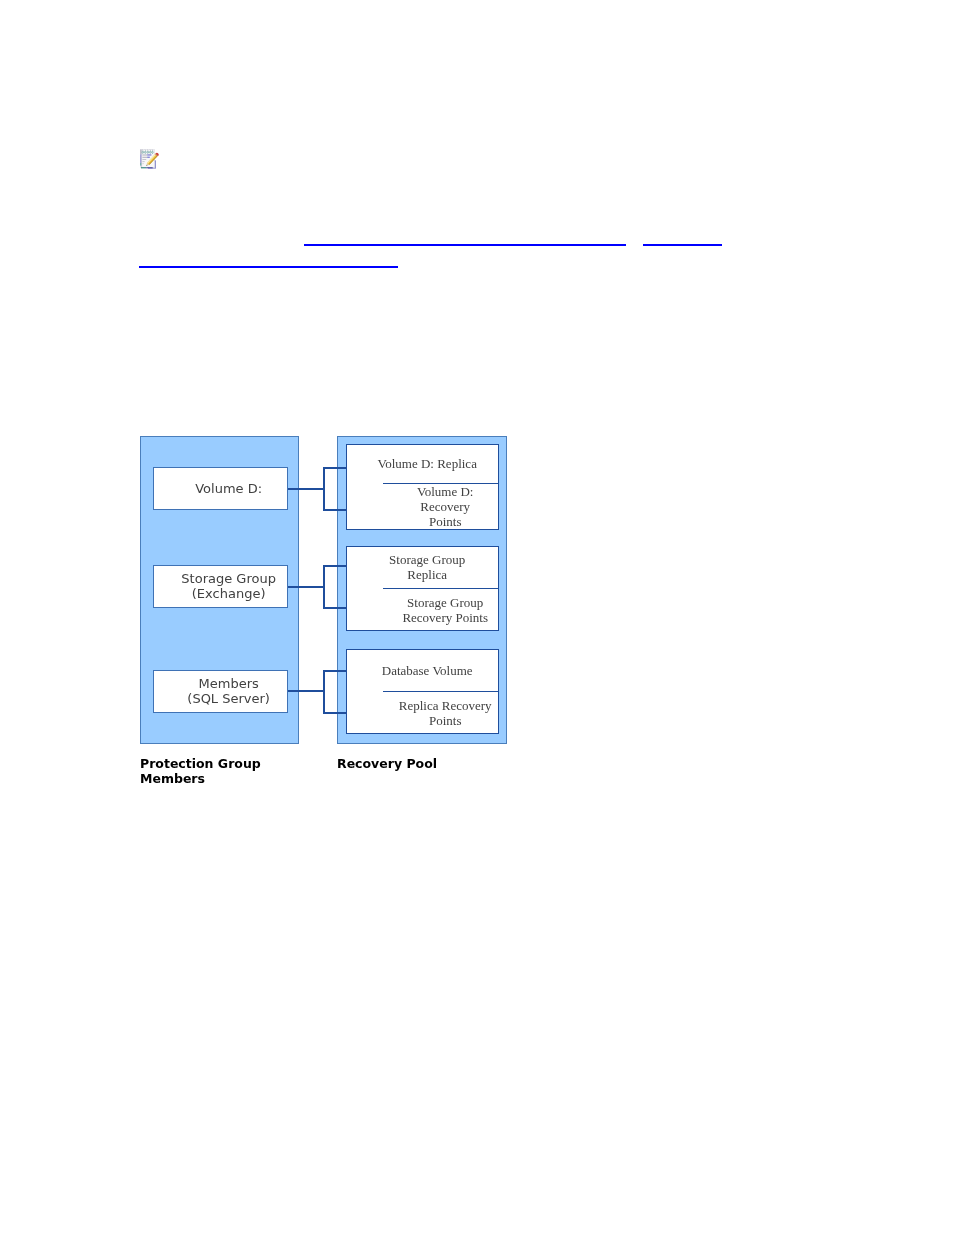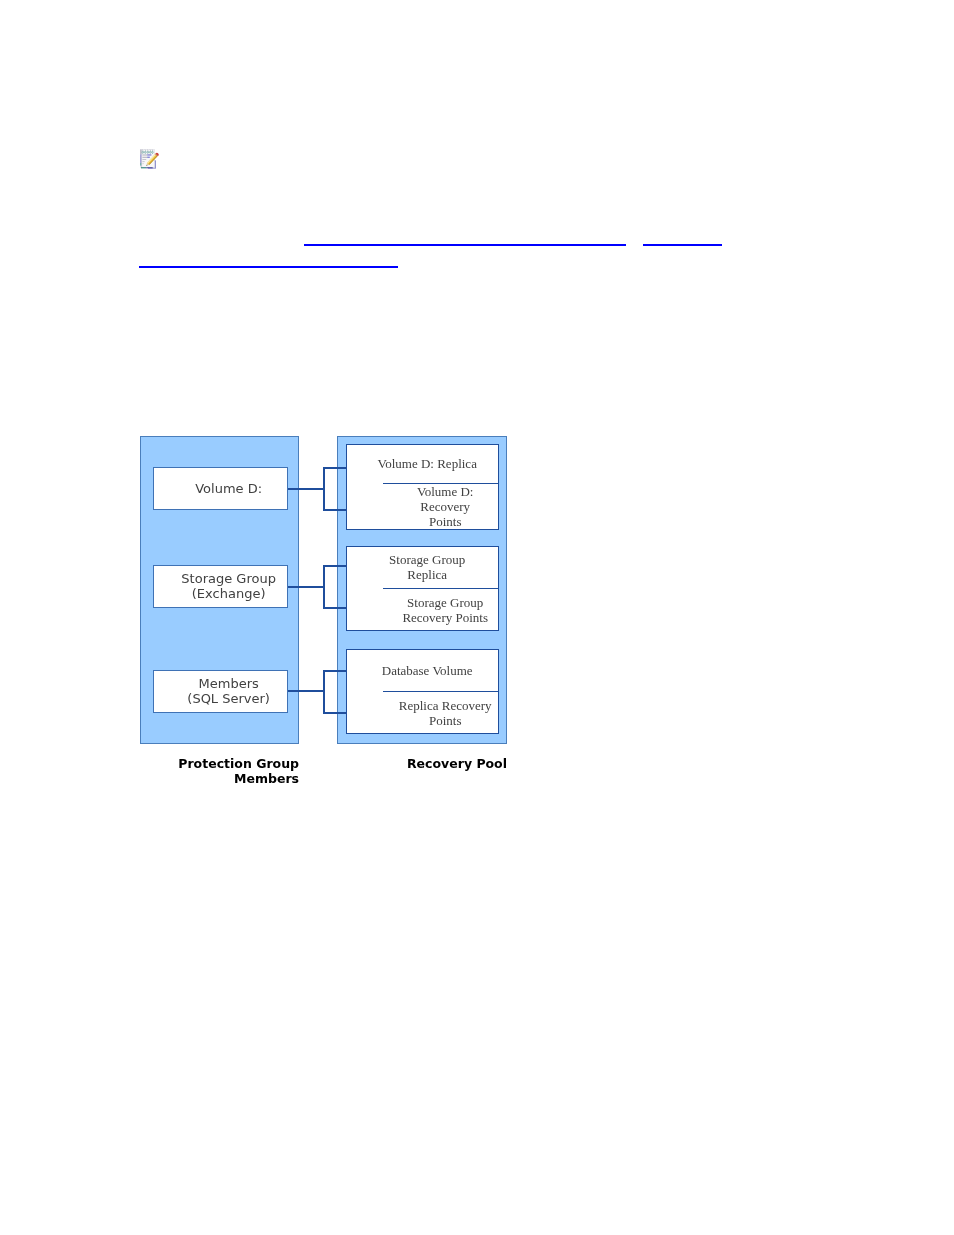--- a/index.html
+++ b/index.html
@@ -21,21 +21,21 @@
       padding-left:16px;
       font-size:13px;line-height:15.5px;color:#414141;white-space:pre-line;}
 
   .pool-group{position:absolute;background:#ffffff;border:1.5px solid #1f4e9c;box-sizing:border-box;
       display:flex;flex-direction:column;font-family:Liberation Serif, serif;}
   .pool-box{flex:1 1 50%;display:flex;align-items:center;justify-content:center;text-align:center;
       padding-left:10px;
       font-size:13px;line-height:15px;color:#414141;white-space:pre-line;box-sizing:border-box;}
   .pool-box.second{border-top:1.5px solid #1f4e9c;margin-left:36px;}
 
-  .caption{position:absolute;text-align:right;font-size:12.5px;line-height:15.2px;
+  .caption{position:absolute;text-align:left;font-size:12.5px;line-height:15.2px;
       font-weight:bold;color:#000000;white-space:pre-line;}
 
   .conn{position:absolute;background:#1f4e9c;}
 </style>
 </head>
 <body>
 
 <div class="page">
 
   <span class="note-icon">

